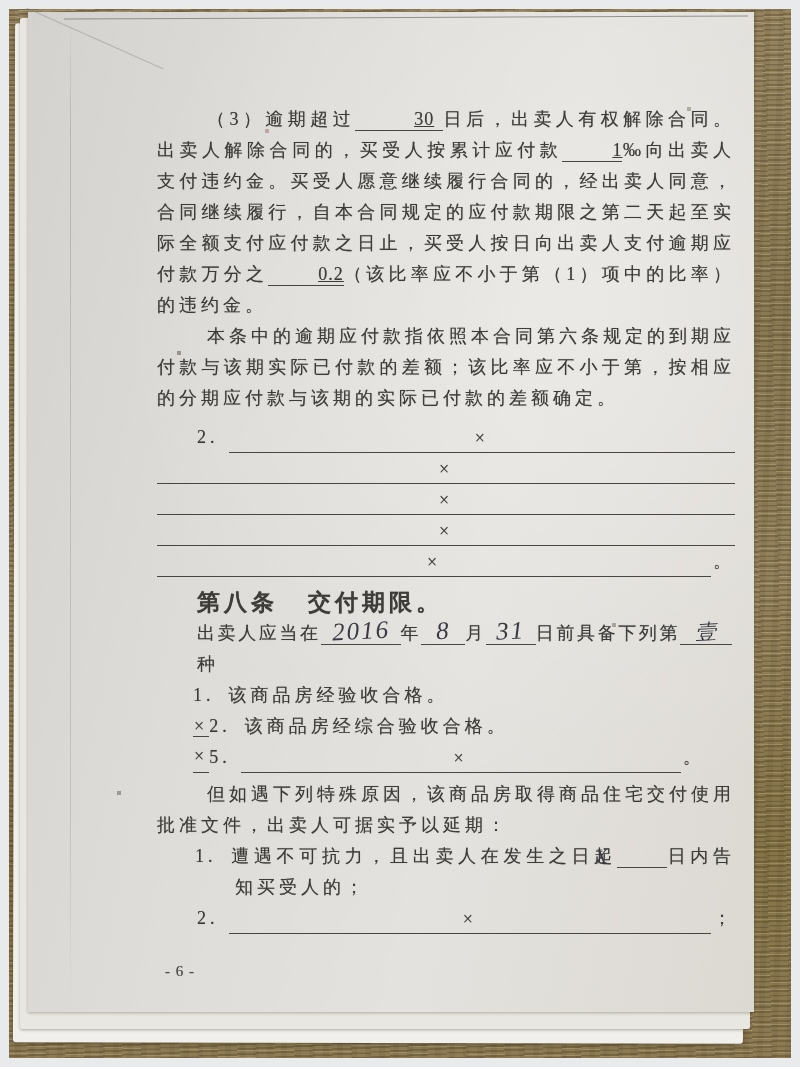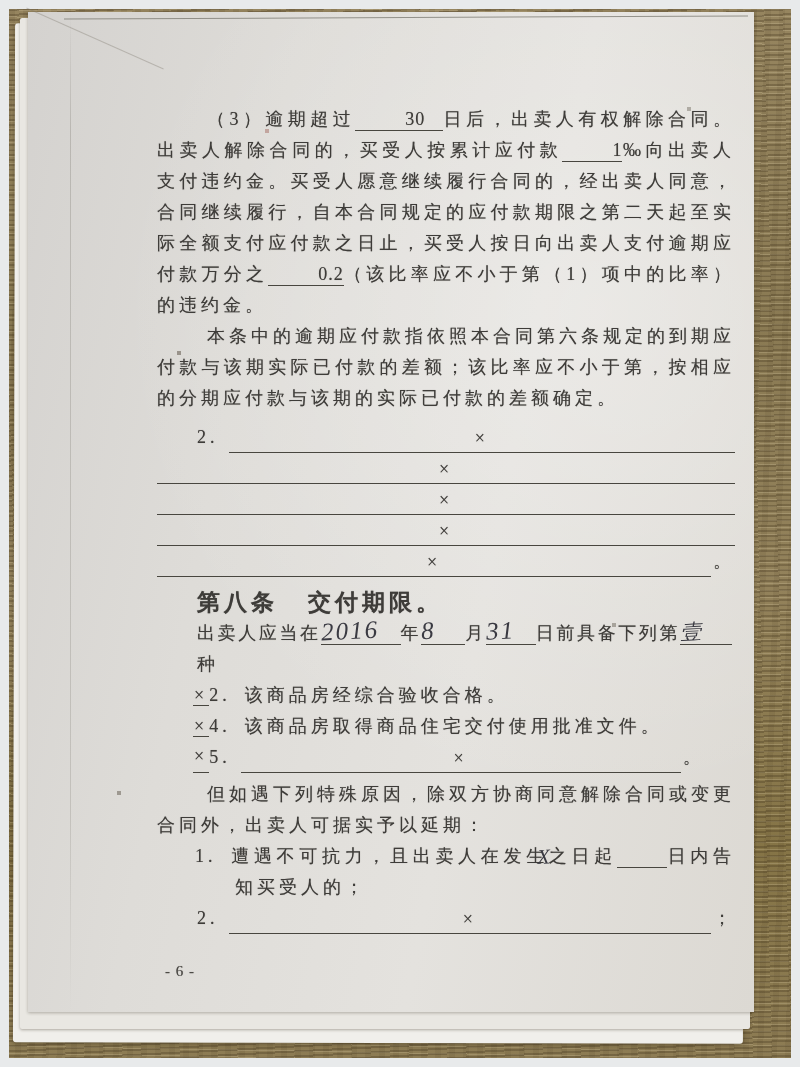--- a/index.html
+++ b/index.html
@@ -63,21 +63,21 @@
   .content{
     position:absolute;left:157px;top:104px;width:578px;
     color:#3e3c39;
     font-size:18px;line-height:31px;letter-spacing:4px;
     text-shadow:0 0 0.7px rgba(62,60,57,0.55);
   }
   .para{margin:0;text-align:justify;}
   .indent{text-indent:50px;}
   .blank{
     display:inline-block;border-bottom:1.6px solid #48463f;
-    text-align:left;letter-spacing:1px;line-height:22px;
+    text-align:center;letter-spacing:1px;line-height:22px;text-decoration:underline;
   }
   .hw{
     font-style:italic;color:#3a3a42;
     display:inline-block;transform:rotate(-3deg);
     font-size:25px;line-height:20px;letter-spacing:2px;
     text-shadow:none;
   }
   .hw-small{font-size:21px;}
   .fill-block{margin-top:8px;}
   .fill-row{display:flex;align-items:flex-end;height:31px;}
@@ -144,33 +144,33 @@
       <span class="gap">第八条</span><span>交付期限。</span>
     </div>
 
     <div class="delivery">
       <div>
         <span>出卖人应当在</span><span class="blank" style="min-width:80px"><span class="hw">2016</span></span><span>年</span><span class="blank" style="min-width:44px"><span class="hw">8</span></span><span>月</span><span class="blank" style="min-width:50px"><span class="hw">31</span></span><span>日前具备下列第</span><span class="blank" style="min-width:52px"><span class="hw hw-small">壹</span></span><span>种</span>
       </div>
     </div>
 
     <div class="cond">
-      <span class="cross-mark">×</span><span class="marker">2.</span><span>该商品房经综合验收合格。</span>
+      <span class="marker">1.</span><span>该商品房经验收合格。</span>
     </div>
     <div class="cond">
-      <span class="cross-mark">×</span><span class="marker">4.</span><span>该商品房取得商品住宅交付使用批准文件。</span>
+      <span class="cross-mark">×</span><span class="marker">2.</span><span>该商品房经综合验收合格。</span>
     </div>
     <div class="cond5">
       <span class="cross-mark">×</span>
         <span class="marker">5.</span>
         <span class="line">×</span>
         <span class="fill-tail">。</span>
     </div>
 
-    <p class="para indent" style="margin-top:6px">但如遇下列特殊原因，除双方协商同意解除合同或变更合同外，出卖人可据实予以延期：</p>
+    <p class="para indent" style="margin-top:6px">但如遇下列特殊原因，该商品房取得商品住宅交付使用批准文件，出卖人可据实予以延期：</p>
 
     <p class="hang">
       <span class="marker" style="margin-right:14px">1.</span><span>遭遇不可抗力，且出卖人在发生之日起</span><span class="blank" style="min-width:50px"><span class="hw hw-small">X</span></span><span>日内告知买受人的；</span>
     </p>
 
     <div class="delay2">
       <span>2.</span>
       <span class="line">×</span>
       <span class="fill-tail">；</span>
     </div>

